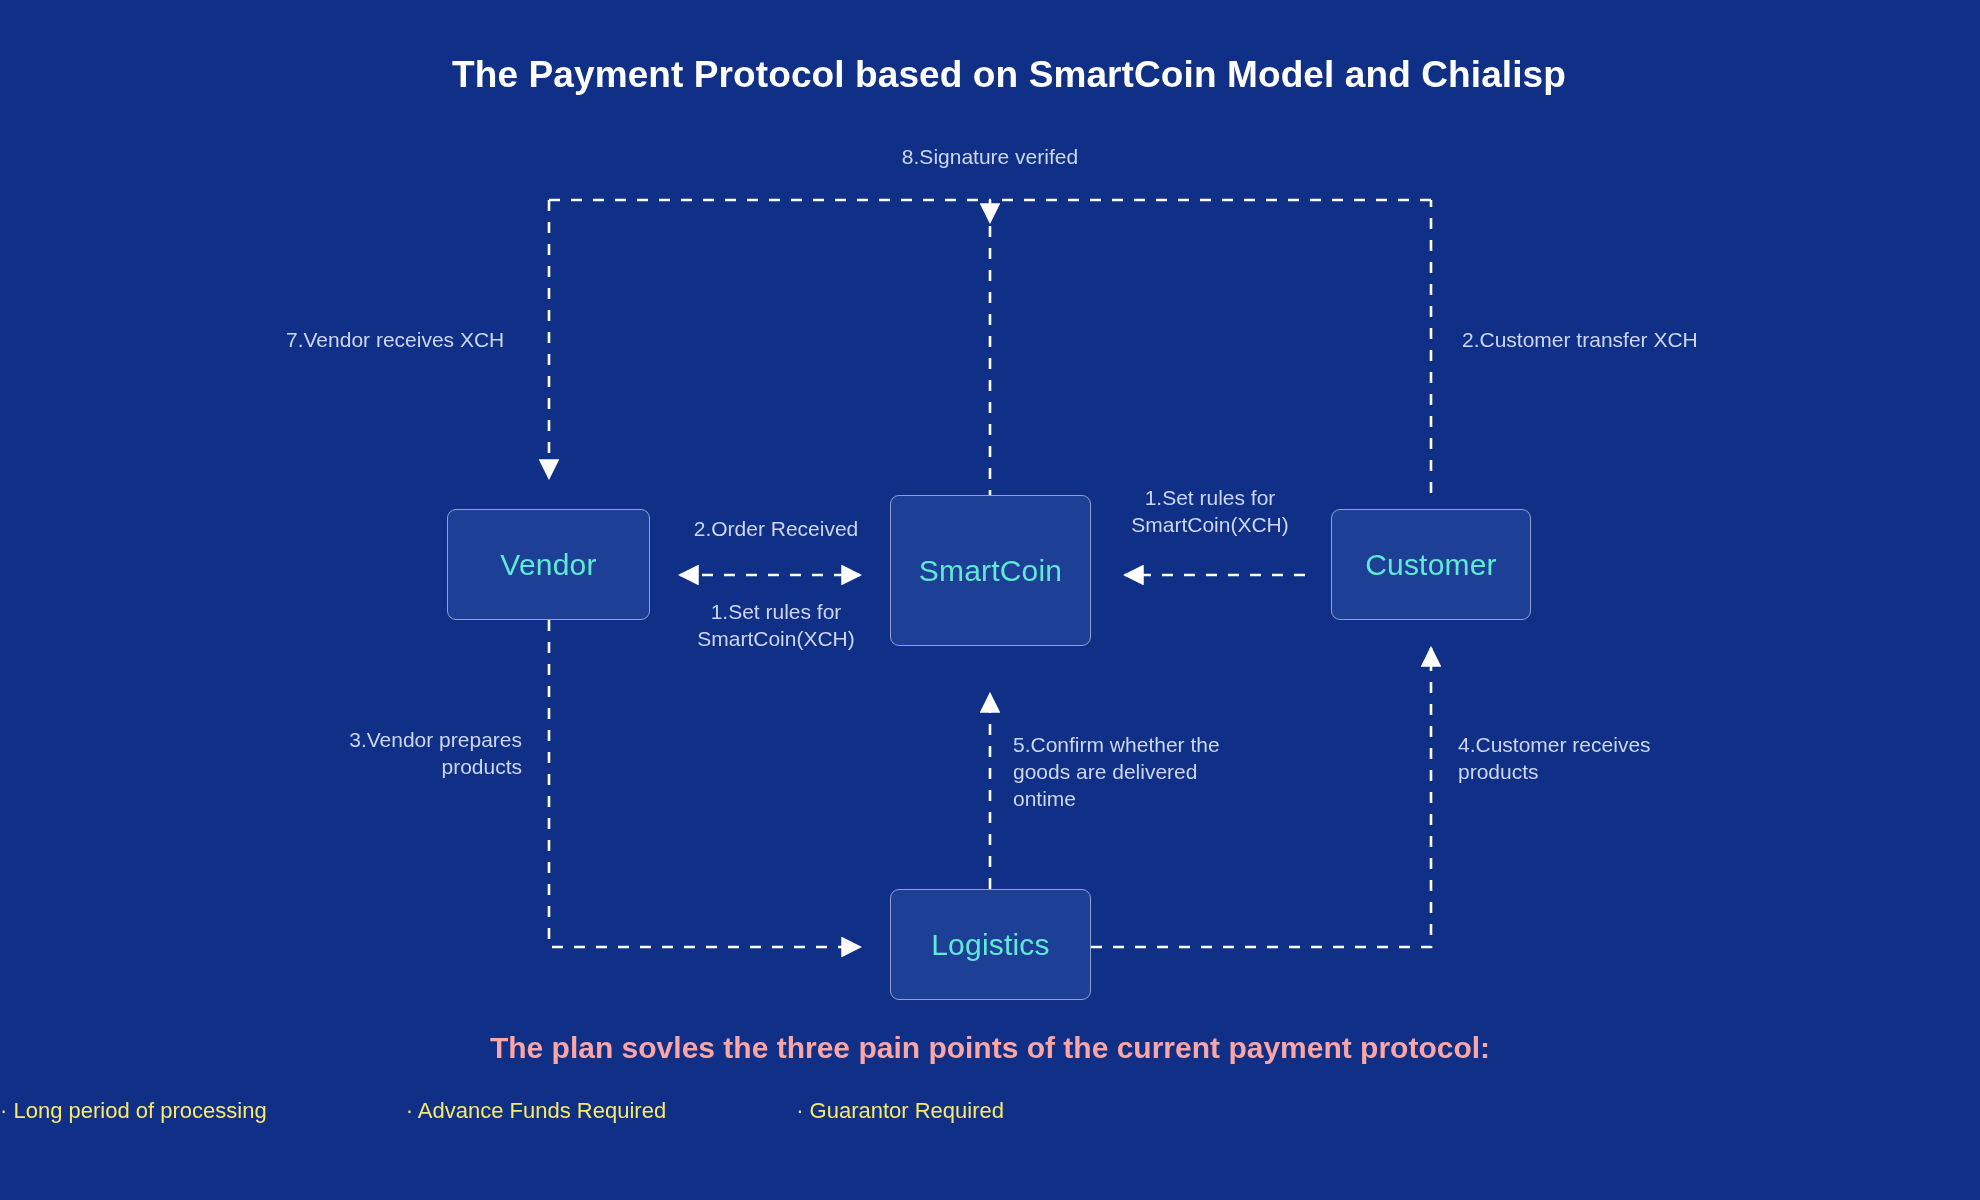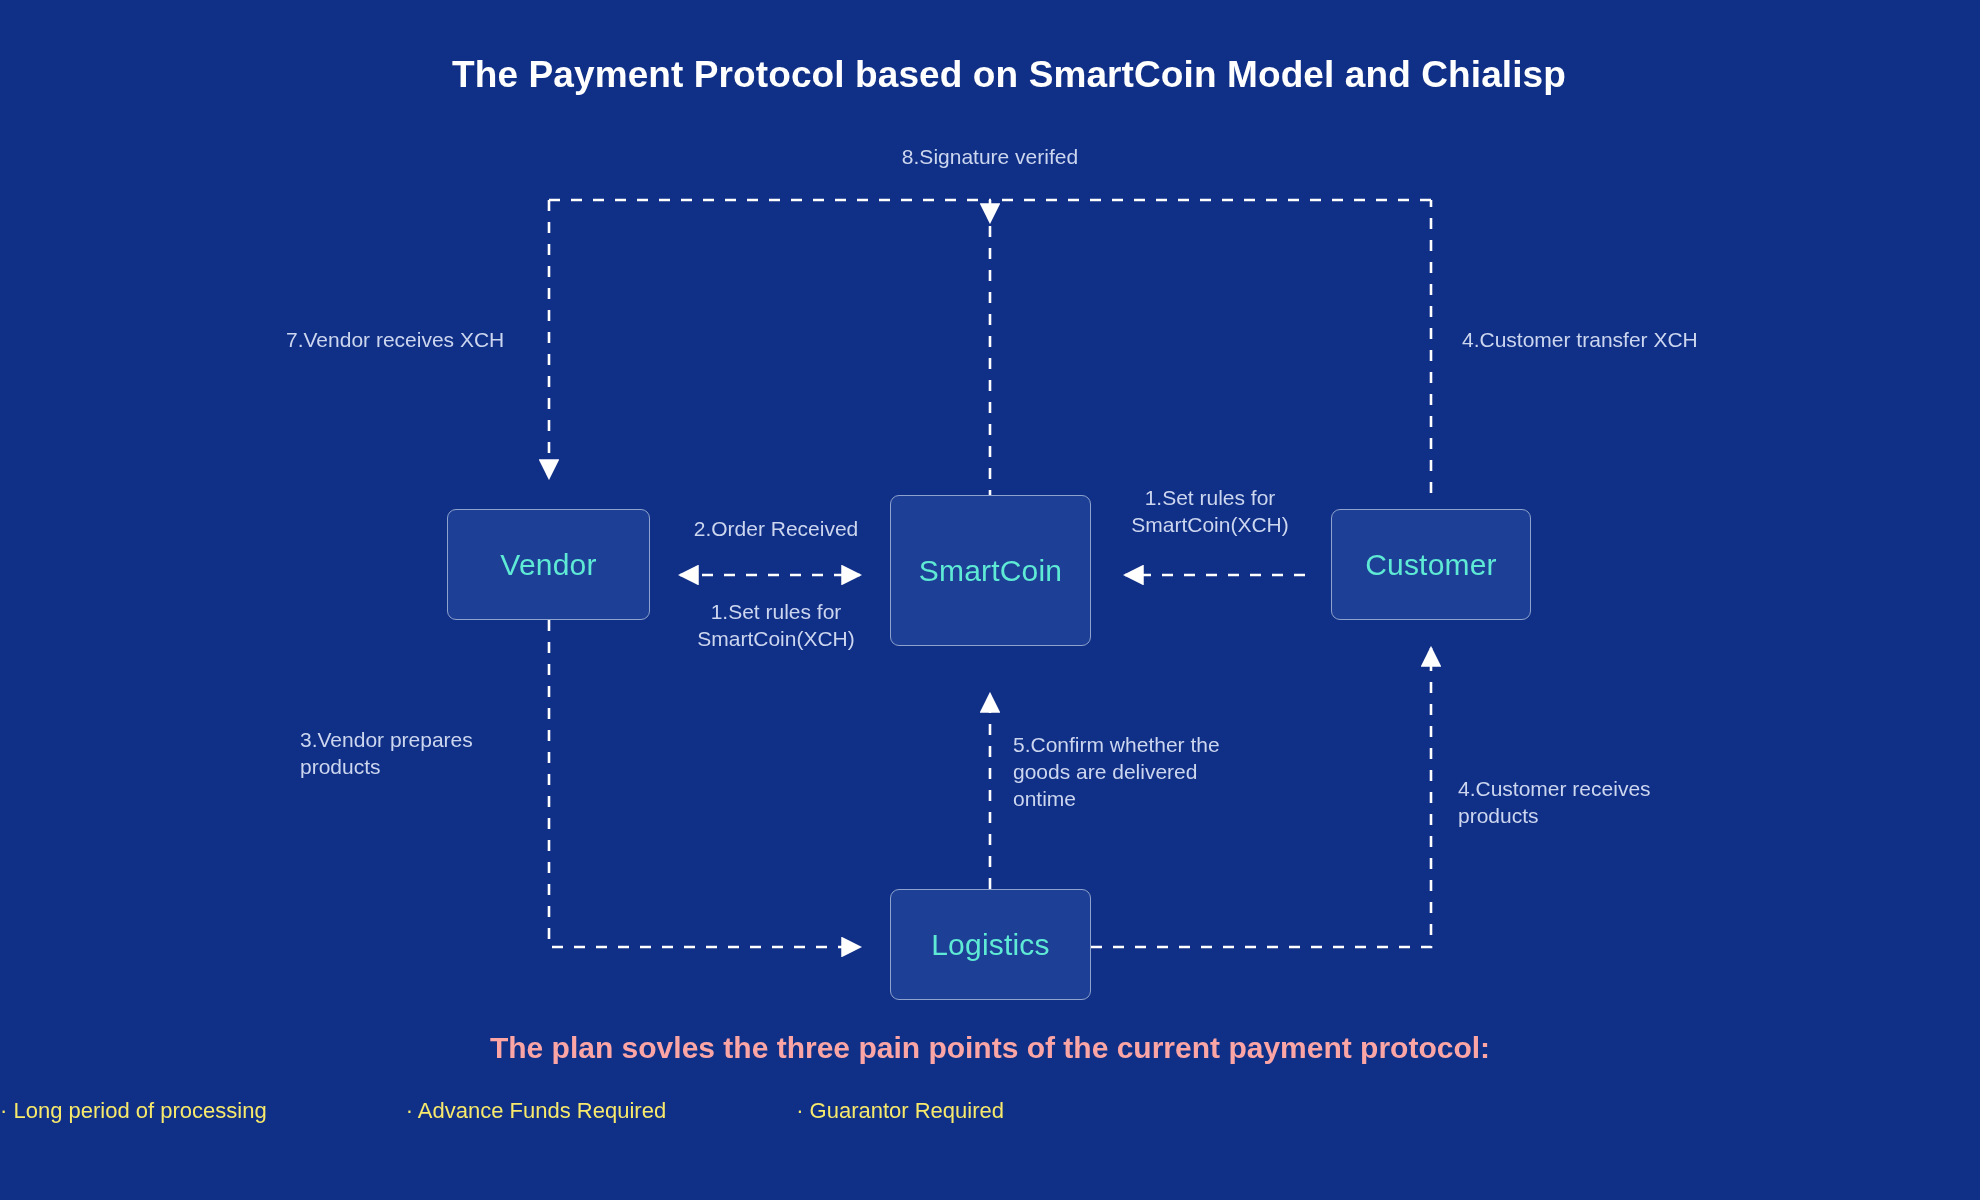--- a/index.html
+++ b/index.html
@@ -88,23 +88,23 @@
     font-size: 21px;
     line-height: 1.28;
     white-space: pre-line;
   }
   #lbl-6 { left: 0;     top: 144px; width: 1980px; text-align: center; }
   #lbl-7 { left: 286px; top: 327px; width: 238px; text-align: left; }
   #lbl-2c{ left: 1462px;top: 327px; width: 320px; text-align: left; }
   #lbl-2o{ left: 616px; top: 516px; width: 320px; text-align: center; }
   #lbl-1v{ left: 616px; top: 599px; width: 320px; text-align: center; }
   #lbl-1c{ left: 1085px;top: 485px; width: 250px; text-align: center; }
-  #lbl-3 { left: 300px; top: 727px; width: 222px; }
+  #lbl-3 { left: 300px; top: 727px; width: 222px; text-align: right; }
   #lbl-5 { left: 1013px;top: 732px; width: 260px; text-align: left; }
-  #lbl-4 { left: 1458px;top: 732px; width: 260px; text-align: left; margin-top: 44px; }
+  #lbl-4 { left: 1458px;top: 732px; width: 260px; text-align: left; }
 </style>
 </head>
 <body>
 
 <div id="page">
 
   <div class="title">The Payment Protocol based on SmartCoin Model and Chialisp</div>
 
   <svg id="wires" viewBox="0 0 1980 1200" xmlns="http://www.w3.org/2000/svg">
     <defs>
@@ -151,21 +151,21 @@
   </div>
   <div class="node" id="node-customer">
     <span>Customer</span>
   </div>
   <div class="node" id="node-logistics">
     <span>Logistics</span>
   </div>
 
   <div class="lbl" id="lbl-6">8.Signature verifed</div>
   <div class="lbl" id="lbl-7">7.Vendor receives XCH</div>
-  <div class="lbl" id="lbl-2c">4.Customer transfer XCH</div>
+  <div class="lbl" id="lbl-2c">2.Customer transfer XCH</div>
   <div class="lbl" id="lbl-2o">2.Order Received</div>
   <div class="lbl" id="lbl-1v">1.Set rules for
 SmartCoin(XCH)</div>
   <div class="lbl" id="lbl-1c">1.Set rules for
 SmartCoin(XCH)</div>
   <div class="lbl" id="lbl-3">3.Vendor prepares
 products</div>
   <div class="lbl" id="lbl-5">5.Confirm whether the
 goods are delivered
 ontime</div>

